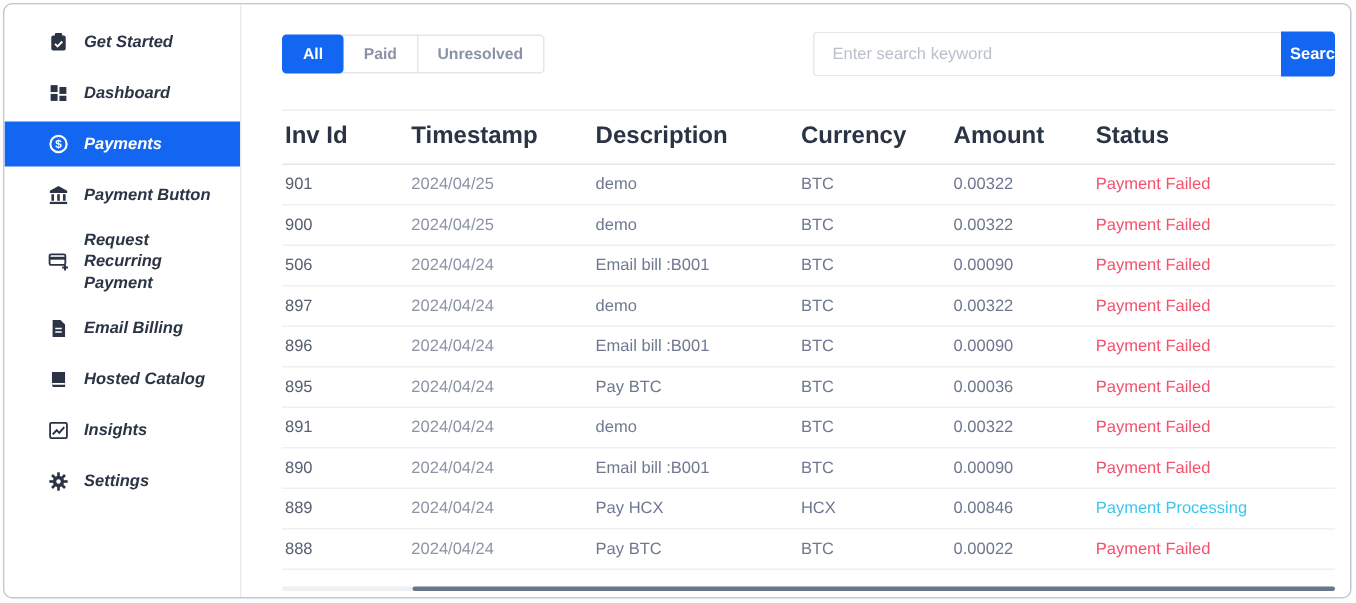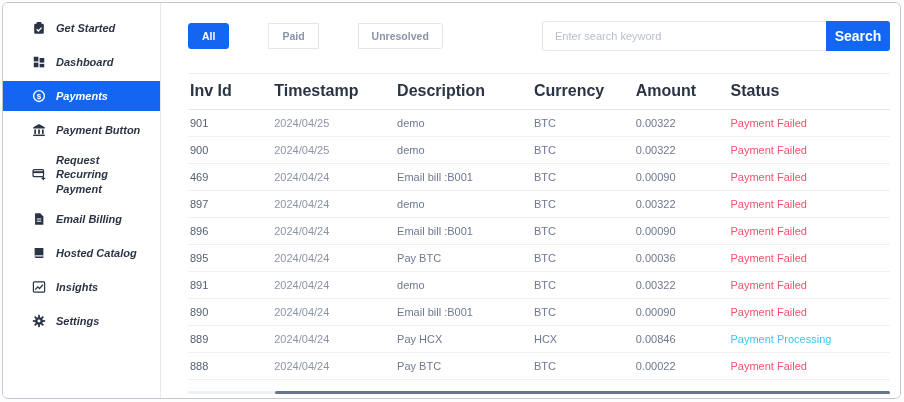--- a/index.html
+++ b/index.html
@@ -60,21 +60,21 @@
     padding: 18px 10px 0 27px;
     position: relative;
     background: #ffffff;
   }
   .topbar {
     display: flex;
     justify-content: space-between;
     align-items: center;
     margin-bottom: 22px;
   }
-  .filter-group { display: flex; gap: 40px; }
+  .filter-group { display: flex; }
   .filter-btn {
     font-family: "Liberation Sans", sans-serif;
     font-size: 10.5px;
     font-weight: 700;
     padding: 6px 13px;
     border: 1px solid #e3e6ec;
     background: #ffffff;
     color: #8a93a5;
     margin-left: -1px;
     cursor: pointer;
@@ -96,27 +96,27 @@
     border-right: none;
     border-radius: 3px 0 0 3px;
     padding: 8px 12px;
     font-family: "Liberation Sans", sans-serif;
     font-size: 11px;
     color: #495263;
     outline: none;
   }
   .search-input::placeholder { color: #b9c0cc; }
   .search-btn {
-    width: 64px;
+    width: 36px;
     background: #1266f1;
     color: #ffffff;
     border: none;
     border-radius: 0 3px 3px 0;
     font-family: "Liberation Sans", sans-serif;
-    font-size: 14px;
+    font-size: 11px;
     font-weight: 700;
     cursor: pointer;
   }
   
   table.payments {
     width: 100%;
     border-collapse: collapse;
     table-layout: fixed;
   }
   table.payments thead th {
@@ -302,21 +302,21 @@
           </tr>
           <tr>
             <td class="col-0">900</td>
             <td class="col-1">2024/04/25</td>
             <td class="col-2">demo</td>
             <td class="col-3">BTC</td>
             <td class="col-4">0.00322</td>
             <td class="col-5" style="color: rgb(244, 81, 108);">Payment Failed</td>
           </tr>
           <tr>
-            <td class="col-0">469</td>
+            <td class="col-0">506</td>
             <td class="col-1">2024/04/24</td>
             <td class="col-2">Email bill :B001</td>
             <td class="col-3">BTC</td>
             <td class="col-4">0.00090</td>
             <td class="col-5" style="color: rgb(244, 81, 108);">Payment Failed</td>
           </tr>
           <tr>
             <td class="col-0">897</td>
             <td class="col-1">2024/04/24</td>
             <td class="col-2">demo</td>

